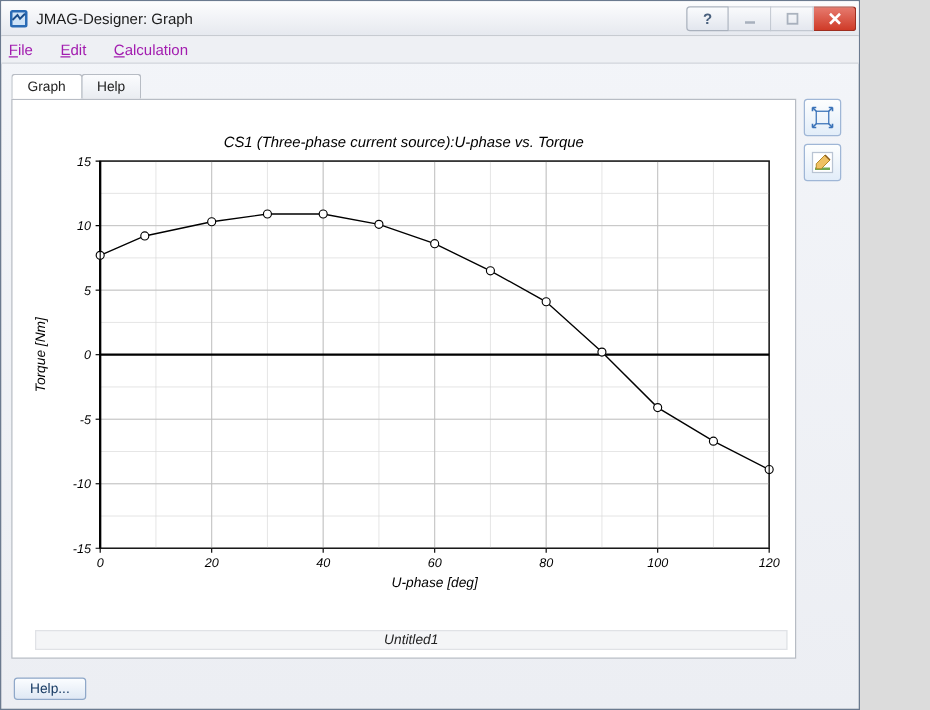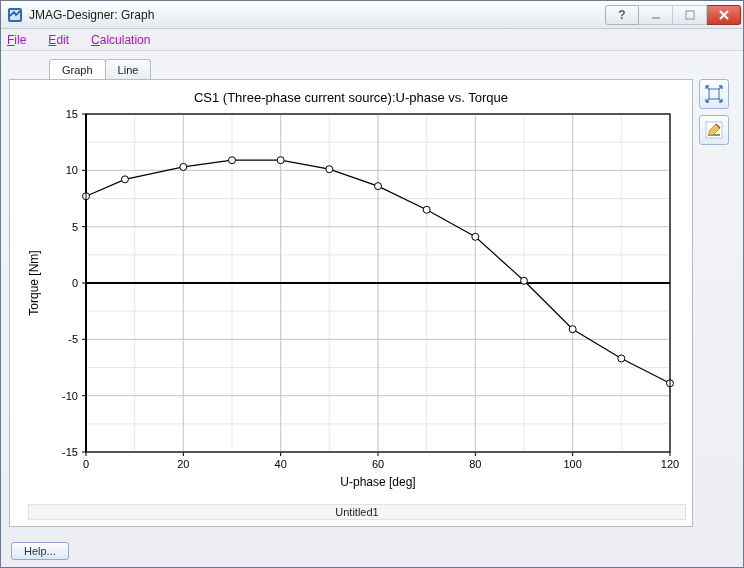--- a/index.html
+++ b/index.html
@@ -1,36 +1,36 @@
 <!DOCTYPE html>
 <html><head>
 <meta charset="utf-8">
 <style>
   * { box-sizing: border-box; }
   html, body { margin:0; padding:0; font-family: "Segoe UI", Tahoma, sans-serif; font-size:12px; background:#dcdcdc; }
-  .window { width:744px; height:568px; background: linear-gradient(#f3f5f9,#eceef3); border:1px solid #6b7a8f; display:flex; flex-direction:column; }
+  .window { width:688px; height:568px; background: linear-gradient(#f3f5f9,#eceef3); border:1px solid #6b7a8f; display:flex; flex-direction:column; }
   .titlebar { height:28px; background: linear-gradient(#fdfdfe,#e6e9ef); display:flex; align-items:center; padding:0 2px 0 6px; border-bottom:1px solid #c7cbd1; }
   .titlebar .ticon { width:16px; height:16px; margin-right:6px; }
   .titlebar .title { flex:1; color:#1b1b1b; }
   .winbtns { display:flex; gap:0; }
   .winbtn { width:34px; height:20px; border:1px solid #a9b1bd; border-left:none; display:flex; align-items:center; justify-content:center; background:linear-gradient(#fafbfd,#e2e6ee); }
   .winbtn:first-child { border-left:1px solid #a9b1bd; border-radius:3px 0 0 3px; }
   .winbtn:last-child { border-radius:0 3px 3px 0; }
   .winbtn.disabled { opacity:.6; }
   .winbtn.close { background:linear-gradient(#e67a6e,#cf3b28); border-color:#9e2e20; color:#fff; }
   .winbtn.help { font-weight:bold; color:#4a617e; }
   .menubar { height:22px; display:flex; align-items:center; padding:0 6px; gap:22px; color:#a21caf; border-bottom:1px solid #d2d5db; background:#eef0f4; }
   .menubar span { cursor:default; }
   .menubar u { text-decoration:underline; }
   .content { flex:1; display:flex; padding:6px 8px 8px 8px; gap:6px; }
   .leftcol { flex:1; display:flex; flex-direction:column; }
-  .tabstrip { height:22px; display:flex; align-items:flex-end;margin-left:40px; }
+  .tabstrip { height:22px; display:flex; align-items:flex-end; }
   .tabbtn { height:20px; padding:0 12px; background:linear-gradient(#fbfcfe,#e9ecf1); border:1px solid #b7bcc4; border-bottom:none; border-radius:3px 3px 0 0; font-size:11px; display:flex; align-items:center; margin-right:-1px; color:#222; }
   .tabbtn.active { background:#fff; z-index:2; }
-  .tabbody { flex:1; background:#fff; border:1px solid #b7bcc4; position:relative; }
+  .tabbody { flex:1; background:#fff; border:1px solid #b7bcc4; position:relative;font-style:italic; }
   .chartwrap { position:absolute; inset:6px 6px 28px 6px; }
   .legendbar { position:absolute; left:18px; right:6px; bottom:6px; height:16px; background:#f4f5f7; border:1px solid #e0e2e6; font-size:11px; display:flex; align-items:center; justify-content:center; color:#222; }
   .rightcol { width:36px; display:flex; flex-direction:column; gap:6px; padding-top:22px; }
   .toolbtn { width:30px; height:30px; border:1px solid #9fb6d6; background:linear-gradient(#fdfefe,#e2edf9); border-radius:3px; display:flex; align-items:center; justify-content:center; }
   .footer { height:32px; display:flex; align-items:center; padding:0 10px; }
   .helpbtn { padding:2px 12px; font-size:11px; background:linear-gradient(#fbfdff,#dfe8f4); border:1px solid #8fa8c9; border-radius:3px; color:#163a63; }
   svg text { font-family:"Segoe UI", Tahoma, sans-serif; }
 </style>
 </head>
 <body>
@@ -67,21 +67,21 @@
   <div class="menubar">
     <span><u>F</u>ile</span>
     <span><u>E</u>dit</span>
     <span><u>C</u>alculation</span>
   </div>
 
   <div class="content">
     <div class="leftcol">
       <div class="tabstrip">
         <div class="tabbtn active">Graph</div>
-        <div class="tabbtn">Line</div>
+        <div class="tabbtn">Help</div>
       </div>
       <div class="tabbody">
         <div class="chartwrap">
           <svg id="chart-svg" width="100%" height="100%" viewBox="0 0 670 412">
               <text x="335" y="16" text-anchor="middle" font-size="13" fill="#000">CS1 (Three-phase current source):U-phase vs. Torque</text>
               <rect x="70" y="28" width="584" height="338" fill="#fff" stroke="#000" stroke-width="1"></rect>
               <line x1="70" y1="28" x2="70" y2="366" stroke="#d9d9d9" stroke-width="0.6"></line>
               <line x1="118.66666666666666" y1="28" x2="118.66666666666666" y2="366" stroke="#d9d9d9" stroke-width="0.6"></line>
               <line x1="167.33333333333331" y1="28" x2="167.33333333333331" y2="366" stroke="#d9d9d9" stroke-width="0.6"></line>
               <line x1="216" y1="28" x2="216" y2="366" stroke="#d9d9d9" stroke-width="0.6"></line>

